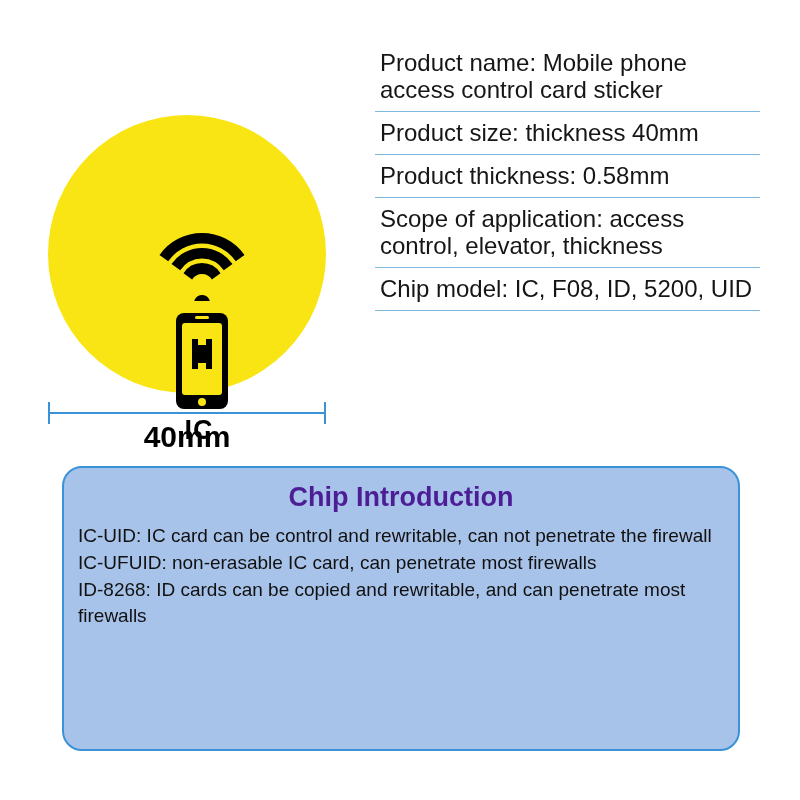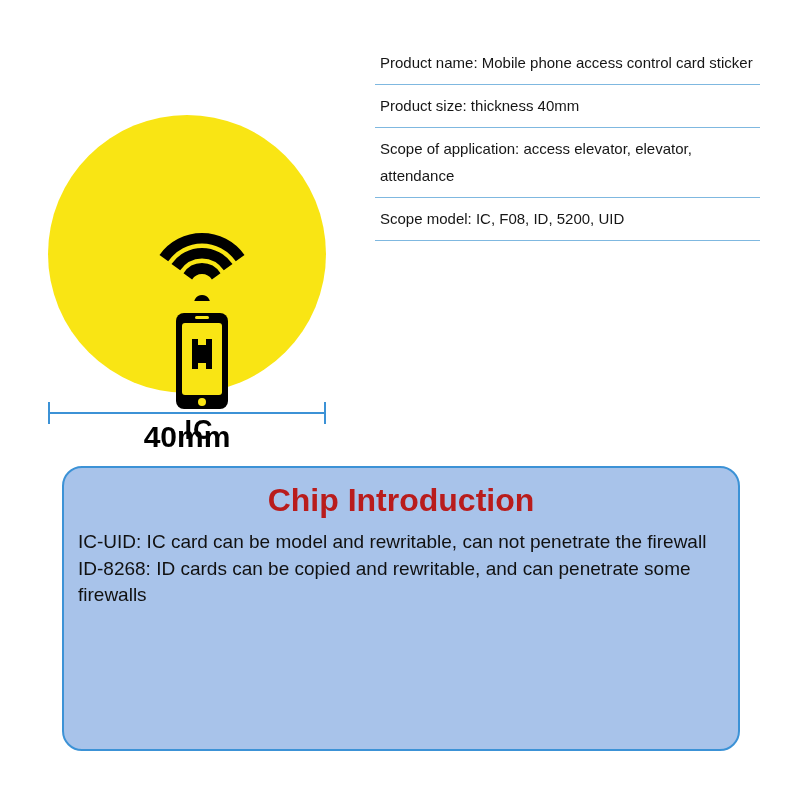--- a/index.html
+++ b/index.html
@@ -107,21 +107,21 @@
   
   #spec-list {
     position: absolute;
     left: 375px;
     top: 46px;
     width: 385px;
   }
   .spec-row {
     border-bottom: 1.5px solid #7fb8e0;
     padding: 7px 0 8px 5px;
-    font-size: 15px;
+    font-size: 24px;
     line-height: 27px;
     color: #161616;
   }
   .spec-row:first-child {
     padding-top: 3px;
   }
 
   
   #chip-intro-panel {
     position: absolute;
@@ -129,23 +129,23 @@
     top: 466px;
     width: 678px;
     height: 285px;
     background: #a8c3ea;
     border: 2px solid #3c92d6;
     border-radius: 20px;
     box-sizing: border-box;
   }
   #chip-intro-title {
     text-align: center;
-    font-size: 32px;
+    font-size: 27px;
     font-weight: bold;
-    color: #b91c1c;
+    color: #4c1d95;
     margin-top: 14px;
   }
   #chip-intro-body {
     margin: 10px 14px 0 14px;
     font-size: 19px;
     line-height: 26px;
     color: #111111;
   }
   .chip-line {
     margin: 0 0 1px 0;
@@ -185,25 +185,27 @@
       <div class="dim-cap" id="dim-cap-left"></div>
       <div class="dim-cap" id="dim-cap-right"></div>
     </div>
     <div id="dimension-label">40mm</div>
 
   </div>
 
   <div id="spec-list">
     <div class="spec-row">Product name: Mobile phone access control card sticker</div>
     <div class="spec-row">Product size: thickness 40mm</div>
-    <div class="spec-row">Scope of application: access elevator, elevator, attendance</div>
-    <div class="spec-row">Scope model: IC, F08, ID, 5200, UID</div>
+    <div class="spec-row">Product thickness: 0.58mm</div>
+    <div class="spec-row">Scope of application: access control, elevator, thickness</div>
+    <div class="spec-row">Chip model: IC, F08, ID, 5200, UID</div>
   </div>
 
 </div>
 
 <div id="chip-intro-panel">
   <div id="chip-intro-title">Chip Introduction</div>
   <div id="chip-intro-body">
-    <p class="chip-line">IC-UID: IC card can be model and rewritable, can not penetrate the firewall</p>
-    <p class="chip-line">ID-8268: ID cards can be copied and rewritable, and can penetrate some firewalls</p>
+    <p class="chip-line">IC-UID: IC card can be control and rewritable, can not penetrate the firewall</p>
+    <p class="chip-line">IC-UFUID: non-erasable IC card, can penetrate most firewalls</p>
+    <p class="chip-line">ID-8268: ID cards can be copied and rewritable, and can penetrate most firewalls</p>
   </div>
 </div>
 
 </body></html>

